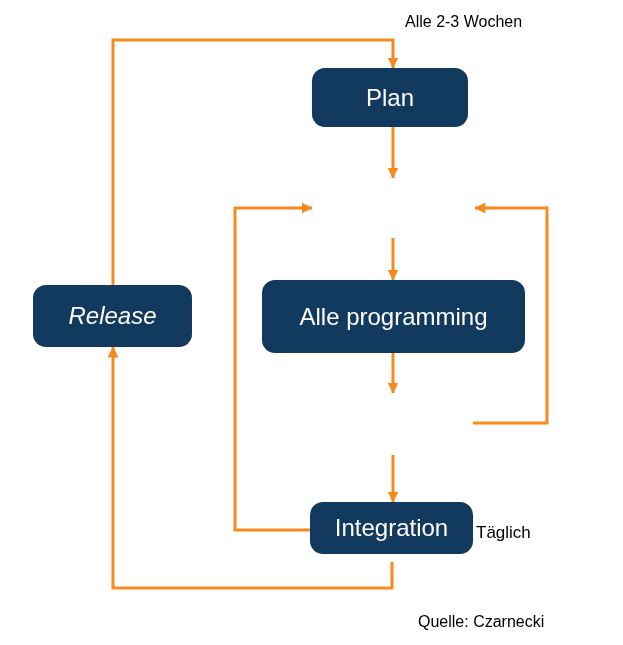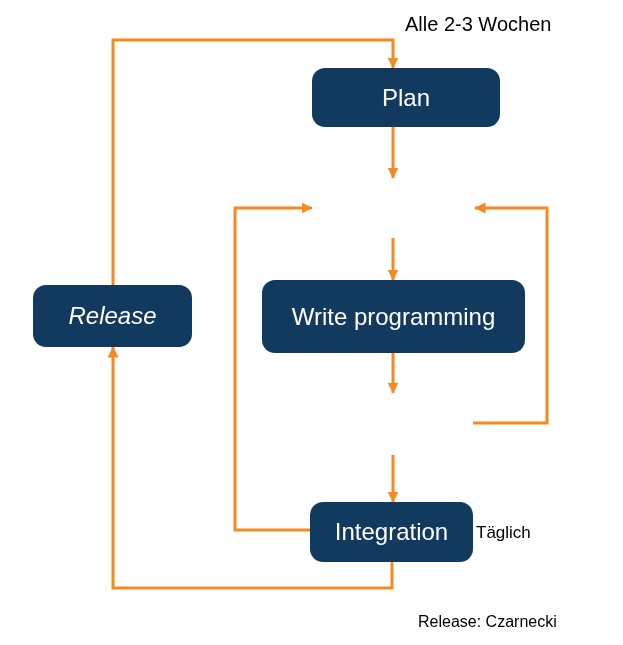--- a/index.html
+++ b/index.html
@@ -37,32 +37,32 @@
     color:var(--node_text);
     border-radius:13px;
     display:flex;
     flex-direction:column;
     align-items:center;
     justify-content:center;
     font-size:24px;
     line-height:1.22;
     text-align:center;
   }
-  .node-plan{left:312px;top:68px;width:188px;height:59px;}
+  .node-plan{left:312px;top:68px;width:156px;height:59px;}
   .node-write-tests{left:312px;top:178px;width:163px;height:60px;}
   .node-pair{left:262px;top:280px;width:263px;height:73px;}
   .node-test{left:312px;top:393px;width:161px;height:62px;}
-  .node-integration{left:310px;top:502px;width:163px;height:60px;}
+  .node-integration{left:310px;top:502px;width:163px;height:52px;}
   .node-release{left:33px;top:285px;width:159px;height:62px;font-style:italic;}
   .label{
     position:absolute;
     color:var(--label_text);
     white-space:nowrap;
   }
-  .label-cycle{left:405px;top:13px;font-size:20px;}
+  .label-cycle{left:405px;top:13px;font-size:16px;}
   .label-daily{left:476px;top:523px;font-size:17px;}
   .label-source{left:418px;top:613px;font-size:16px;}
 </style>
 </head>
 <body>
 
 <div class="canvas">
 
   <svg class="arrows" viewBox="0 0 623 645" xmlns="http://www.w3.org/2000/svg">
     <defs>
@@ -80,31 +80,31 @@
     <polyline class="connector" points="310,530 235,530 235,208 312,208" marker-end="url(#ah)"></polyline>
     <polyline class="connector" points="392,562 392,588 113,588 113,347" marker-end="url(#ah)"></polyline>
   </svg>
 
   <div class="node node-plan">
     <span>Plan</span>
   </div>
 
 
   <div class="node node-pair">
-    <span>Write programming</span>
+    <span>Alle programming</span>
   </div>
 
 
   <div class="node node-integration">
     <span>Integration</span>
   </div>
 
   <div class="node node-release">
     <span>Release</span>
   </div>
 
   <div class="label label-cycle">Alle 2-3 Wochen</div>
 
   <div class="label label-daily">Täglich</div>
 
-  <div class="label label-source">Release: Czarnecki</div>
+  <div class="label label-source">Quelle: Czarnecki</div>
 
 </div>
 
 </body></html>

